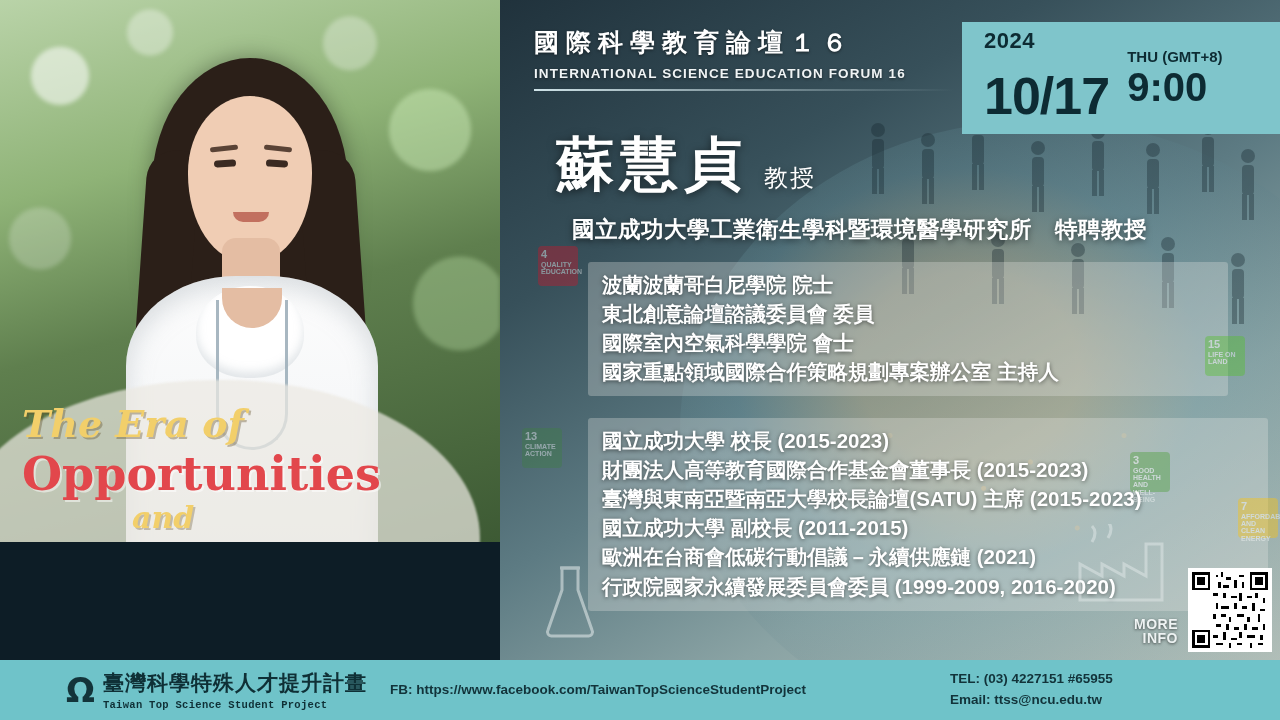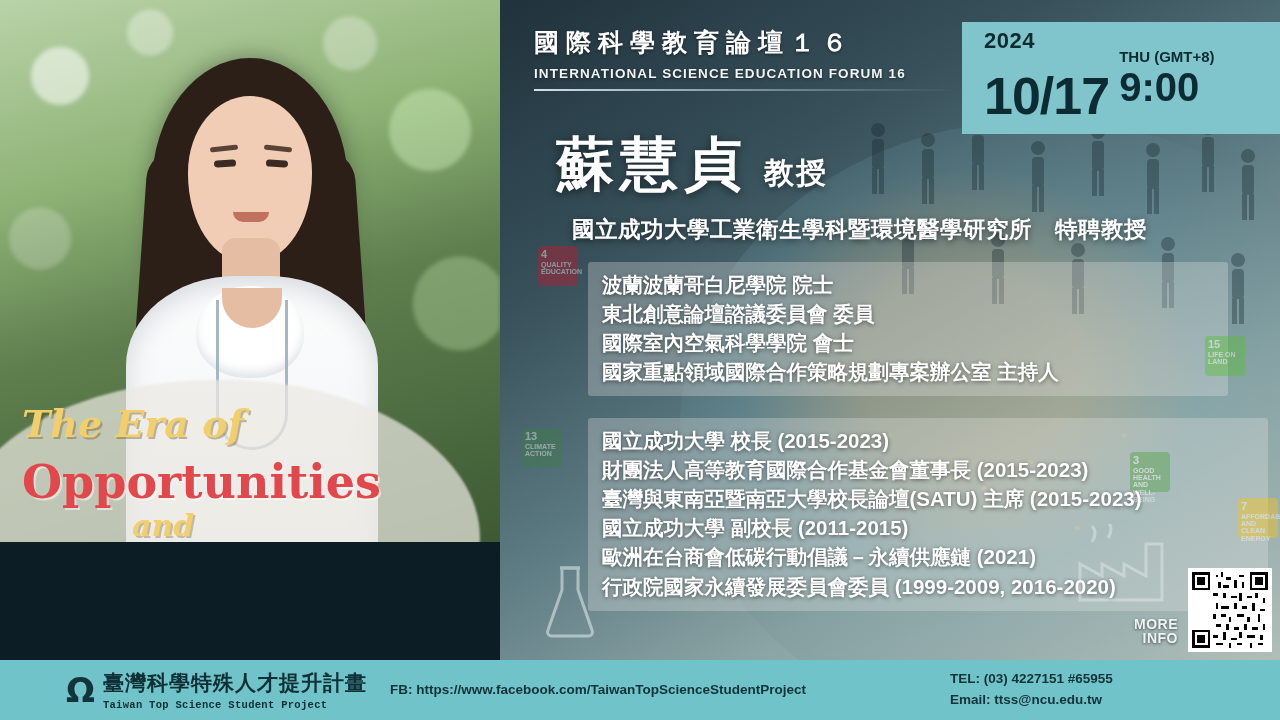--- a/index.html
+++ b/index.html
@@ -80,21 +80,21 @@
     border-radius: 50% 50% 46% 54% / 58% 62% 40% 38%;
     filter: blur(1px);
   }
   .eng-title {
     position: absolute; left: 22px; top: 404px; width: 470px;
     font-family: "DejaVu Serif", serif;
     line-height: 1.05;
   }
   .eng-1 { font-size: 38px; color: #f2cf6a; font-style: italic; font-weight: 700;
            text-shadow: 2px 2px 0 rgba(90,70,30,.35); }
-  .eng-2 { font-size: 46px; color: #e2474c; font-weight: 700; margin-top: 14px;
+  .eng-2 { font-size: 46px; color: #e2474c; font-weight: 700; margin-top: 6px;
            text-shadow: 2px 2px 0 rgba(255,255,255,.5); }
   .eng-3 { font-size: 30px; color: #f2cf6a; font-style: italic; font-weight: 700;
            margin: 4px 0 4px 110px; text-shadow: 2px 2px 0 rgba(90,70,30,.3); }
   .eng-4 { font-size: 46px; color: #e2474c; font-weight: 700;
            text-shadow: 2px 2px 0 rgba(255,255,255,.5); }
 
   
   .right-panel {
     position: absolute; left: 500px; top: 0; width: 780px; height: 660px;
     overflow: hidden;
@@ -135,38 +135,38 @@
   .hdr-en {
     margin-top: 7px; font-size: 13.5px; letter-spacing: 1.1px; color: #f0f4f5; font-weight: 600;
     text-shadow: 0 1px 3px rgba(0,0,0,.5);
   }
   .hdr-rule { margin-top: 8px; height: 2px; width: 420px; background: linear-gradient(90deg,#cfe3e8,rgba(207,227,232,0)); }
 
   
   .date-box {
     position:absolute; right: 0; top: 22px; width: 318px; height: 112px;
     background: #7fc5cb; color: #0d2b33;
-    display: flex; align-items: stretch;
+    display: flex; align-items: stretch; gap: 8px;
   }
   .date-left { padding: 6px 0 0 22px; }
   .date-year { font-size: 22px; font-weight: 700; letter-spacing: .5px; }
   .date-md { font-size: 52px; font-weight: 800; line-height: .92; margin-top: 19px; letter-spacing: -1px;}
   .date-right { padding: 26px 0 0 10px; }
   .date-dow { font-size: 15px; font-weight: 700; }
   .date-time { font-size: 40px; font-weight: 800; line-height: 1; margin-top: 2px;}
 
   
   .speaker { position: absolute; left: 56px; top: 126px; display:flex; align-items:flex-end; }
   .speaker-name {
     font-size: 58px; font-weight: 800; color: #fff; letter-spacing: 6px;
     text-shadow: 0 2px 8px rgba(0,0,0,.55);
     font-family: "Liberation Sans", sans-serif;
   }
   .speaker-title {
-    font-size: 30px; font-weight: 700; color: #fff; margin: 0 0 10px 16px; letter-spacing: 2px;
+    font-size: 24px; font-weight: 400; color: #fff; margin: 0 0 10px 16px; letter-spacing: 2px;
     text-shadow: 0 2px 6px rgba(0,0,0,.5);
   }
   .affiliation {
     position:absolute; left: 72px; top: 214px; width: 700px;
     font-size: 22.5px; font-weight: 700; color: #ffffff; letter-spacing: .5px;
     text-shadow: 0 2px 6px rgba(0,0,0,.55);
   }
 
   
   .bio-block {

